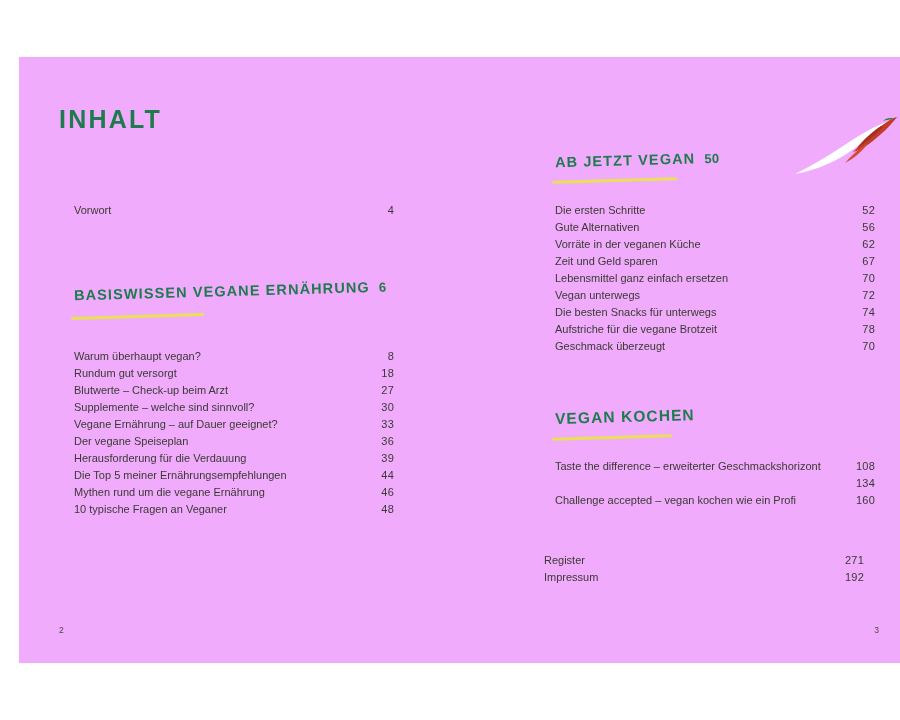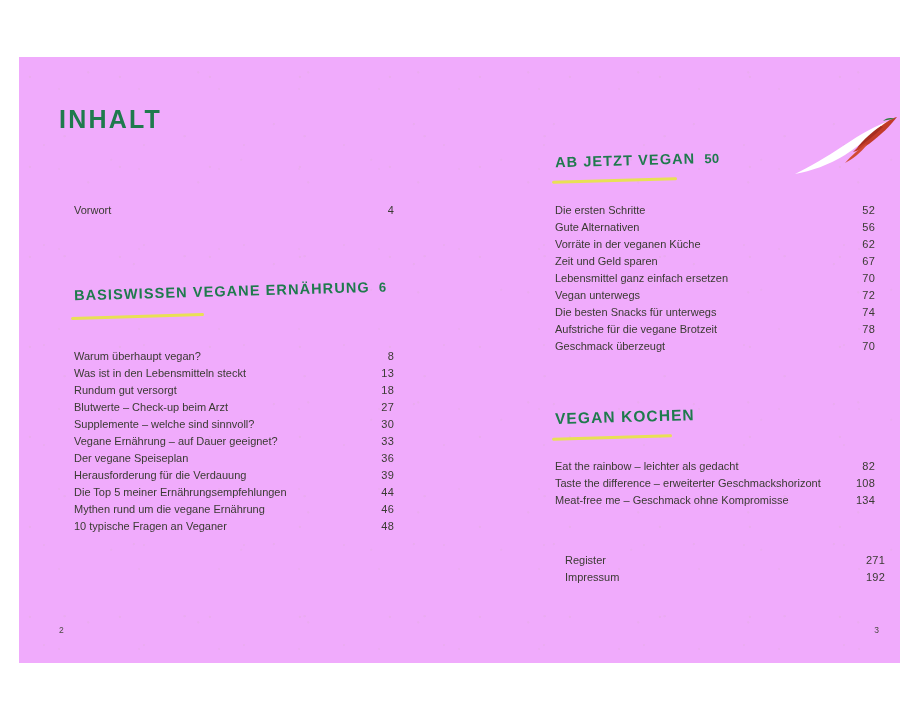--- a/index.html
+++ b/index.html
@@ -138,24 +138,20 @@
       <span>BASISWISSEN VEGANE ERNÄHRUNG</span><span class="pg">6</span>
     </div>
     <div class="underline" style="left:52px; top:258px; width:133px;"></div>
 
     <div class="toc-list" style="left:55px; top:291px;">
       <div class="toc-row">
         <span class="title">Warum überhaupt vegan?</span>
         <span class="page-num">8</span>
       </div>
       <div class="toc-row">
-        <span class="title">Was ist in den Lebensmitteln steckt</span>
-        <span class="page-num">13</span>
-      </div>
-      <div class="toc-row">
         <span class="title">Rundum gut versorgt</span>
         <span class="page-num">18</span>
       </div>
       <div class="toc-row">
         <span class="title">Blutwerte – Check-up beim Arzt</span>
         <span class="page-num">27</span>
       </div>
       <div class="toc-row">
         <span class="title">Supplemente – welche sind sinnvoll?</span>
         <span class="page-num">30</span>
@@ -243,34 +239,33 @@
       </div>
     </div>
 
     <div class="heading-section" style="left:86px; top:351px; font-size:15.5px;">
       <span>VEGAN KOCHEN</span>
     </div>
     <div class="underline" style="left:83px; top:379px; width:120px;"></div>
 
     <div class="toc-list" style="left:86px; top:401px;">
       <div class="toc-row">
-        <span class="title">Eat the rainbow – leichter als gedacht</span>
-        <span class="page-num">82</span>
-      </div>
-      <div class="toc-row">
         <span class="title">Taste the difference – erweiterter Geschmackshorizont</span>
         <span class="page-num">108</span>
       </div>
       <div class="toc-row">
-        <span class="title">Meat-free me – Geschmack ohne Kompromisse</span>
         <span class="page-num">134</span>
       </div>
-    </div>
-
-    <div class="toc-list" style="left:96px; top:495px;">
+      <div class="toc-row">
+        <span class="title">Challenge accepted – vegan kochen wie ein Profi</span>
+        <span class="page-num">160</span>
+      </div>
+    </div>
+
+    <div class="toc-list" style="left:75px; top:495px;">
       <div class="toc-row">
         <span class="title">Register</span>
         <span class="page-num">271</span>
       </div>
       <div class="toc-row">
         <span class="title">Impressum</span>
         <span class="page-num">192</span>
       </div>
     </div>
 

